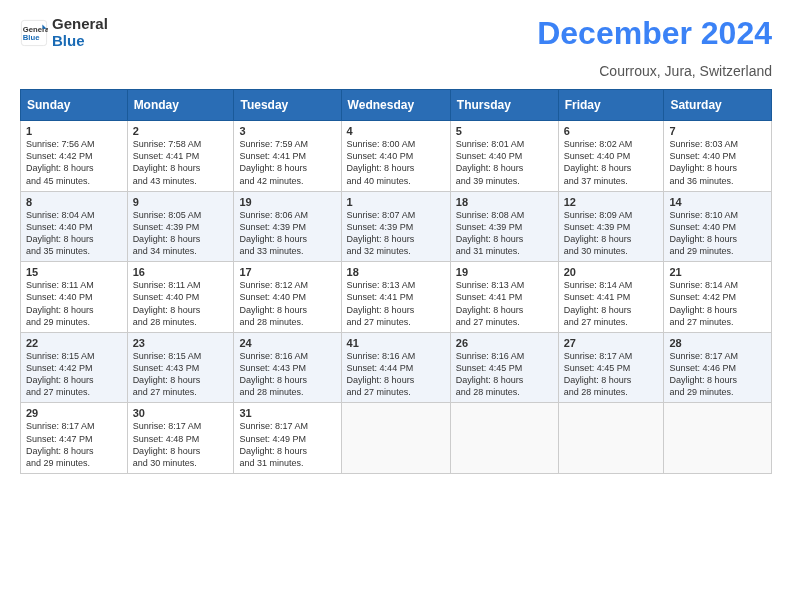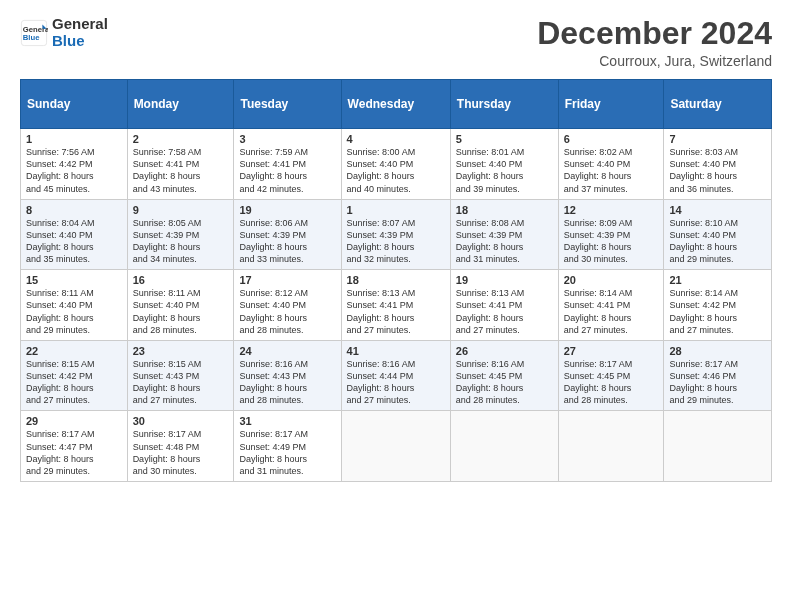--- a/index.html
+++ b/index.html
@@ -30,40 +30,40 @@
     .logo-icon {
       width: 28px;
       height: 28px;
     }
     .title-block {
       text-align: right;
     }
     .month-title {
       font-size: 32px;
       font-weight: bold;
-      color: #404040;
+      color: #3b82f6;
       line-height: 1.1;
       text-align: right;
     }
     .location {
       font-size: 14px;
       color: #555;
-      margin-top: 2px;
+      margin-top: 12px;
     }
     .calendar {
       width: 100%;
       border-collapse: collapse;
     }
     .calendar th {
       background: #2a6db5;
       color: #fff;
       font-size: 12px;
       font-weight: bold;
       text-align: left;
-      padding: 17px 6px;
+      padding: 8px 6px;
       border: 1px solid #1a5a9a;
     }
     .calendar td {
       border: 1px solid #ccc;
       vertical-align: top;
       padding: 4px 5px;
       font-size: 9.5px;
       color: #333;
       background: #fff;
       width: 113px;

